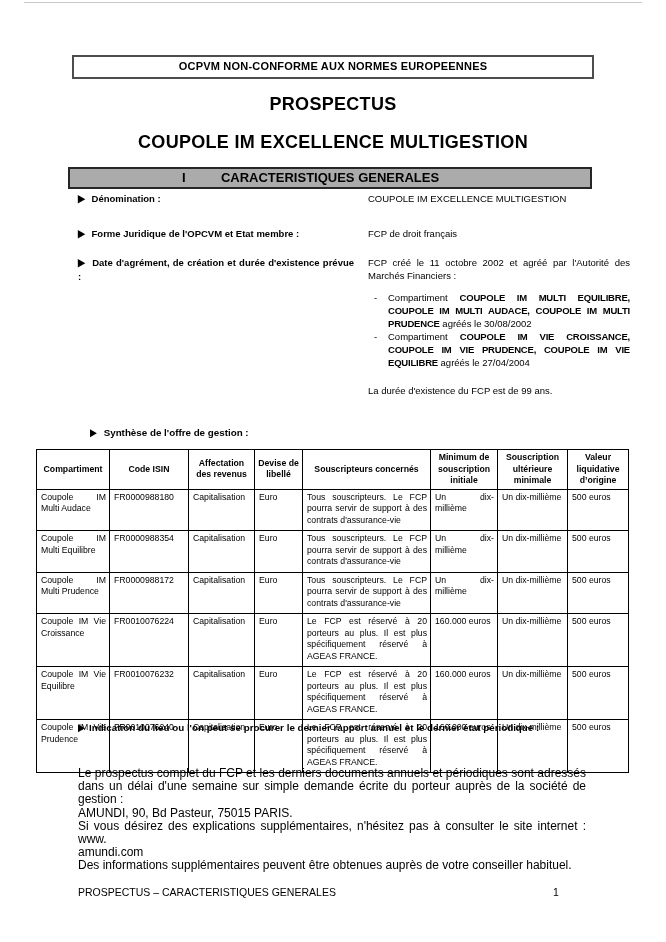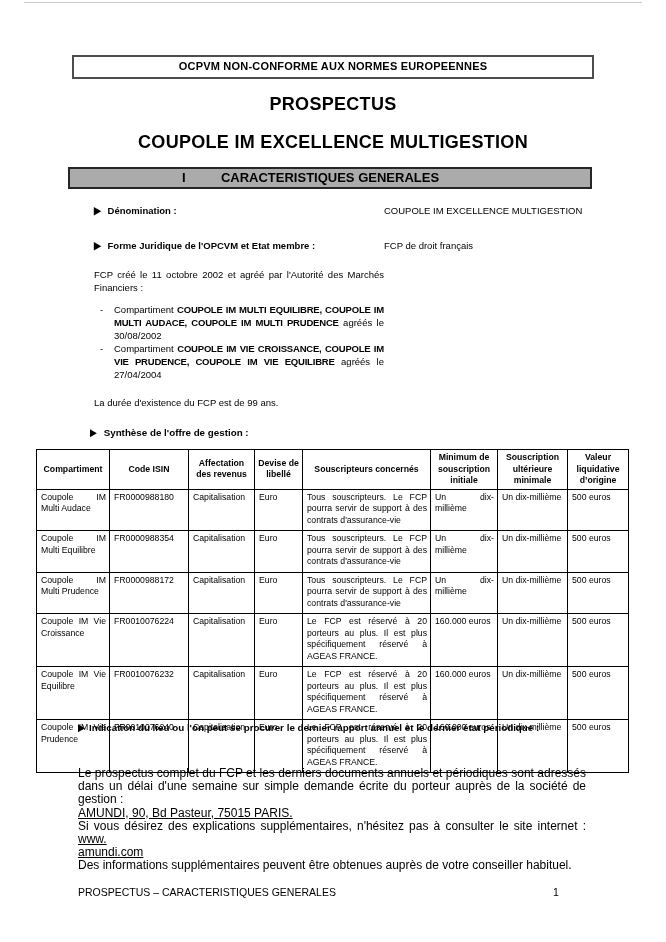--- a/index.html
+++ b/index.html
@@ -25,21 +25,21 @@
     position:absolute; top:132px; left:0; width:666px; text-align:center;
     font-size:18px; font-weight:bold; letter-spacing:0.3px;
   }
   .section-bar {
     position:absolute; top:167px; left:68px; width:524px; height:22px;
     background:#ababab; border:2px solid #262626;
     font-size:13px; font-weight:bold; line-height:18px; text-align:center;
   }
   .section-num { position:absolute; left:112px; top:0; }
 
-  .fields { position:absolute; top:192px; left:94px; width:552px; font-size:9.5px; line-height:13px;margin-top:12px; }
+  .fields { position:absolute; top:192px; left:78px; width:552px; font-size:9.5px; line-height:13px; }
   .frow { display:grid; grid-template-columns:290px 262px; }
   .frow-1 { margin-bottom:21px; }
   .frow-2 { margin-bottom:15px; }
   .flabel { font-weight:bold; text-align:justify; padding-right:14px; }
   .arrow { display:inline-block; font-size:9px; margin-right:4px; transform:scaleY(1.15); }
   .fvalue { text-align:left; }
   .justify { text-align:justify; }
   .bullets { margin-top:9px; }
   .bullet { display:grid; grid-template-columns:20px 1fr; }
   .bullet-marker { padding-left:6px; }
@@ -66,21 +66,21 @@
   }
 
   .indication {
     position:absolute; top:721px; left:78px; width:508px;
     font-size:9.8px; font-weight:normal; line-height:13.5px; text-align:justify;
   }
   .contact {
     position:absolute; top:767px; left:78px; width:508px;
     font-size:12px; line-height:13.2px; text-align:justify;
   }
-  .u { text-decoration:underline; }
+  .u { }
 
   .footer { position:absolute; top:886px; left:78px; width:510px; font-size:10.5px; }
   .footer .page-num { position:absolute; left:475px; top:0; }
 </style>
 </head>
 <body>
 
 <div class="page">
 
   <div class="hairline"></div>
@@ -109,20 +109,24 @@
 
     <div class="frow frow-2">
       <div class="flabel">
         <span class="arrow">▶</span>
         <b>Forme Juridique de l'OPCVM et Etat membre :</b>
       </div>
       <div class="fvalue">FCP de droit français</div>
     </div>
 
     <div class="frow">
+      <div class="flabel">
+        <span class="arrow">▶</span>
+        <b>Date d'agrément, de création et durée d'existence prévue :</b>
+      </div>
       <div>
         <div class="justify">FCP créé le 11 octobre 2002 et agréé par l'Autorité des Marchés Financiers :</div>
         <div class="bullets">
           <div class="bullet">
             <span class="bullet-marker">-</span>
             <span class="bullet-text"><span>Compartiment </span><b>COUPOLE IM MULTI EQUILIBRE, COUPOLE IM MULTI AUDACE, COUPOLE IM MULTI PRUDENCE</b><span> agréés le 30/08/2002</span></span>
           </div>
           <div class="bullet">
             <span class="bullet-marker">-</span>
             <span class="bullet-text"><span>Compartiment </span><b>COUPOLE IM VIE CROISSANCE, COUPOLE IM VIE PRUDENCE, COUPOLE IM VIE EQUILIBRE</b><span> agréés le 27/04/2004</span></span>

